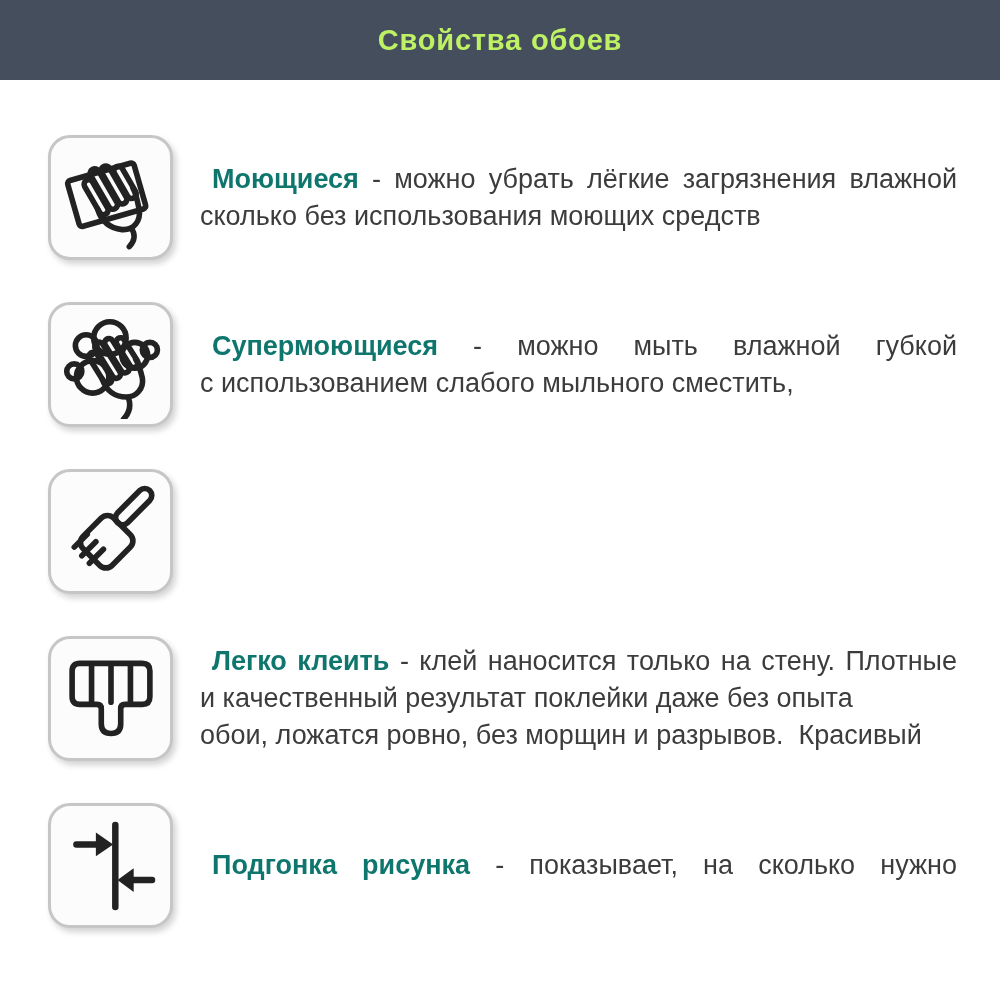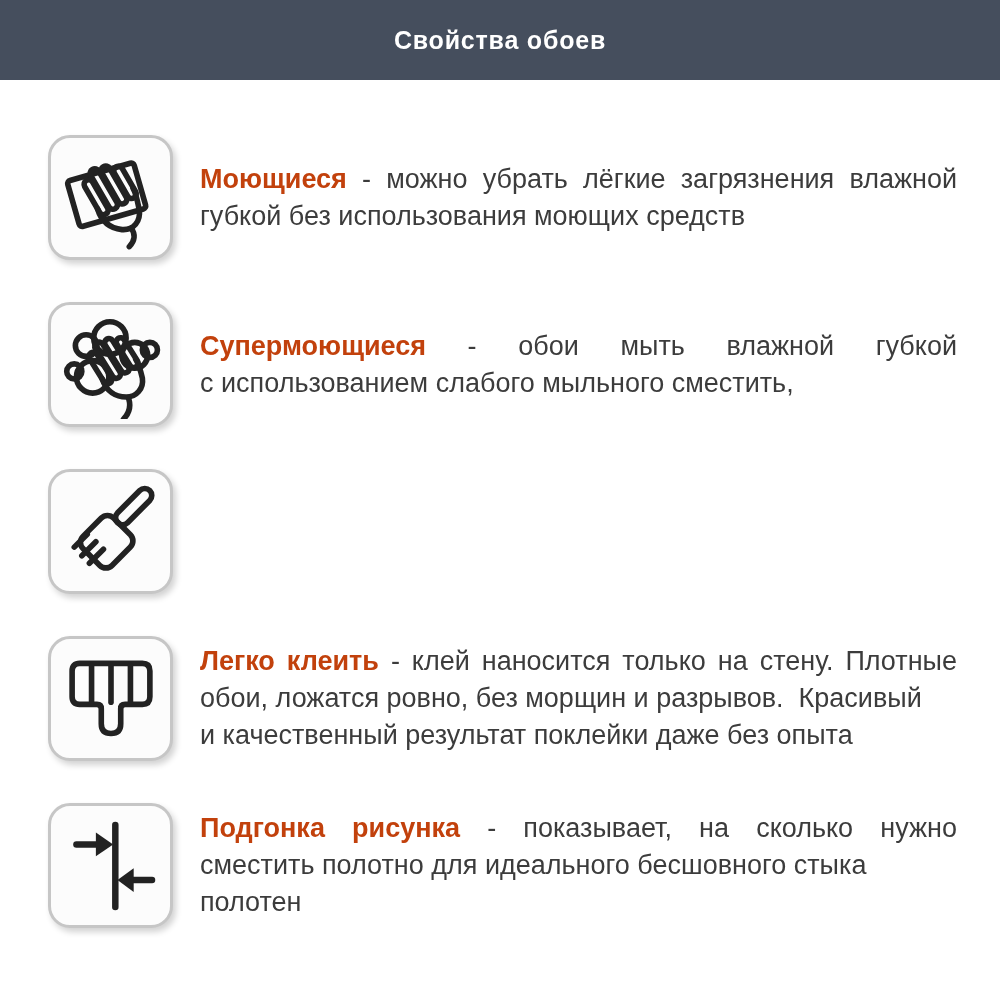--- a/index.html
+++ b/index.html
@@ -14,22 +14,22 @@
   .page { width: 1000px; height: 1000px; background: #ffffff; }
 
   .header {
     height: 80px;
     background: #454E5D;
     display: flex;
     align-items: center;
     justify-content: center;
   }
   .header h1 {
-    color: #ffffff;
-    font-size: 25px;
+    color: #bef264;
+    font-size: 29px;
     font-weight: bold;
     letter-spacing: 0.8px;
   }
 
   .content { padding: 55px 43px 0 48px; }
 
   .row {
     display: flex;
     align-items: center;
     margin-bottom: 42px;
@@ -51,21 +51,21 @@
 
   .text {
     margin-left: 27px;
     width: 757px;
     font-size: 27px;
     line-height: 37px;
     color: #3c3c3c;
   }
   .line { text-align: left; }
   .line.justify { text-align: justify; text-align-last: justify; }
-  .text b { color: #c2410c; font-weight: bold; }
+  .text b { color: #0f766e; font-weight: bold; margin-left: 12px; }
 
   .ico { stroke: #222222; fill: none; stroke-width: 5.2; stroke-linecap: round; stroke-linejoin: round; }
   .ico .fill { fill: #222222; stroke: none; }
 </style>
 </head>
 <body>
 
 <div class="page">
 
   <div class="header">
@@ -83,21 +83,21 @@
             <rect x="47" y="16" width="8.5" height="42" rx="4.2"></rect>
             <rect x="57" y="19" width="8.5" height="39" rx="4.2"></rect>
             <rect x="67" y="25" width="8.5" height="33" rx="4.2"></rect>
             <path d="M37 50 C34 63 39 72 47 78 C56 84 66 80 70 70 C72 64 75 56 75 50"></path>
             <path d="M55 81 C56 88 52 93 45 95"></path>
           </g>
         </svg>
       </div>
       <div class="text">
         <div class="line justify"><b>Моющиеся</b> <span>- можно убрать лёгкие загрязнения влажной</span></div>
-        <div class="line">губкой без использования моющих средств</div>
+        <div class="line">сколько без использования моющих средств</div>
       </div>
     </div>
 
     <div class="row">
       <div class="iconbox">
         <svg class="ico" viewBox="0 0 100 100">
           <circle cx="49" cy="25" r="15"></circle>
           <circle cx="27" cy="32" r="10"></circle>
           <circle cx="16" cy="56" r="7"></circle>
           <circle cx="33" cy="61" r="15"></circle>
@@ -107,21 +107,21 @@
             <rect x="41" y="28" width="8" height="33" rx="4"></rect>
             <rect x="50.5" y="23" width="8" height="38" rx="4"></rect>
             <rect x="60" y="25" width="8" height="36" rx="4"></rect>
             <rect x="69.5" y="30" width="8" height="31" rx="4"></rect>
             <path d="M41 54 C38 66 43 75 51 80 C59 85 69 82 73 73 C75 67 77 60 77 55"></path>
             <path d="M52 83 C50 90 46 94 38 96"></path>
           </g>
         </svg>
       </div>
       <div class="text">
-        <div class="line justify"><b>Супермоющиеся</b> <span>- обои мыть влажной губкой</span></div>
+        <div class="line justify"><b>Супермоющиеся</b> <span>- можно мыть влажной губкой</span></div>
         <div class="line">с использованием слабого мыльного сместить,</div>
       </div>
     </div>
 
     <div class="row">
       <div class="iconbox">
         <svg class="ico" viewBox="0 0 100 100">
           <rect x="50" y="20" width="42" height="13" rx="6.5" transform="rotate(-45 71 26.5)"></rect>
           <rect x="26" y="40" width="40" height="38" rx="8" transform="rotate(-45 46 59)"></rect>
           <path d="M16 64 L28 52"></path>
@@ -137,35 +137,34 @@
       <div class="iconbox">
         <svg class="ico" viewBox="0 0 100 100">
           <path d="M21 17 H79 Q86 17 86 24 V48 Q86 55 79 55 H63 Q59 55 59 59 V73 Q59 82 50 82 Q41 82 41 73 V59 Q41 55 37 55 H21 Q14 55 14 48 V24 Q14 17 21 17 Z"></path>
           <path d="M32 19 V53"></path>
           <path d="M50 19 V53"></path>
           <path d="M68 19 V53"></path>
         </svg>
       </div>
       <div class="text">
         <div class="line justify"><b>Легко клеить</b> <span>- клей наносится только на стену. Плотные</span></div>
+        <div class="line">и качественный результат поклейки даже без опыта</div>
         <div class="line">обои, ложатся ровно, без морщин и разрывов.&nbsp; Красивый</div>
-        <div class="line">и качественный результат поклейки даже без опыта</div>
       </div>
     </div>
 
     <div class="row">
       <div class="iconbox">
         <svg class="ico" viewBox="0 0 100 100">
           <path d="M54 12 V88" style="stroke-width:6"></path>
           <path d="M18 30 H37" style="stroke-width:6"></path>
           <polygon class="fill" points="36,19 52,30 36,41"></polygon>
           <path d="M88 63 H70" style="stroke-width:6"></path>
           <polygon class="fill" points="71,52 56,63 71,74"></polygon>
         </svg>
       </div>
       <div class="text">
         <div class="line justify"><b>Подгонка рисунка</b> <span>- показывает, на сколько нужно</span></div>
-        <div class="line">сместить полотно для идеального бесшовного стыка полотен</div>
       </div>
     </div>
 
   </div>
 </div>
 
 </body></html>

